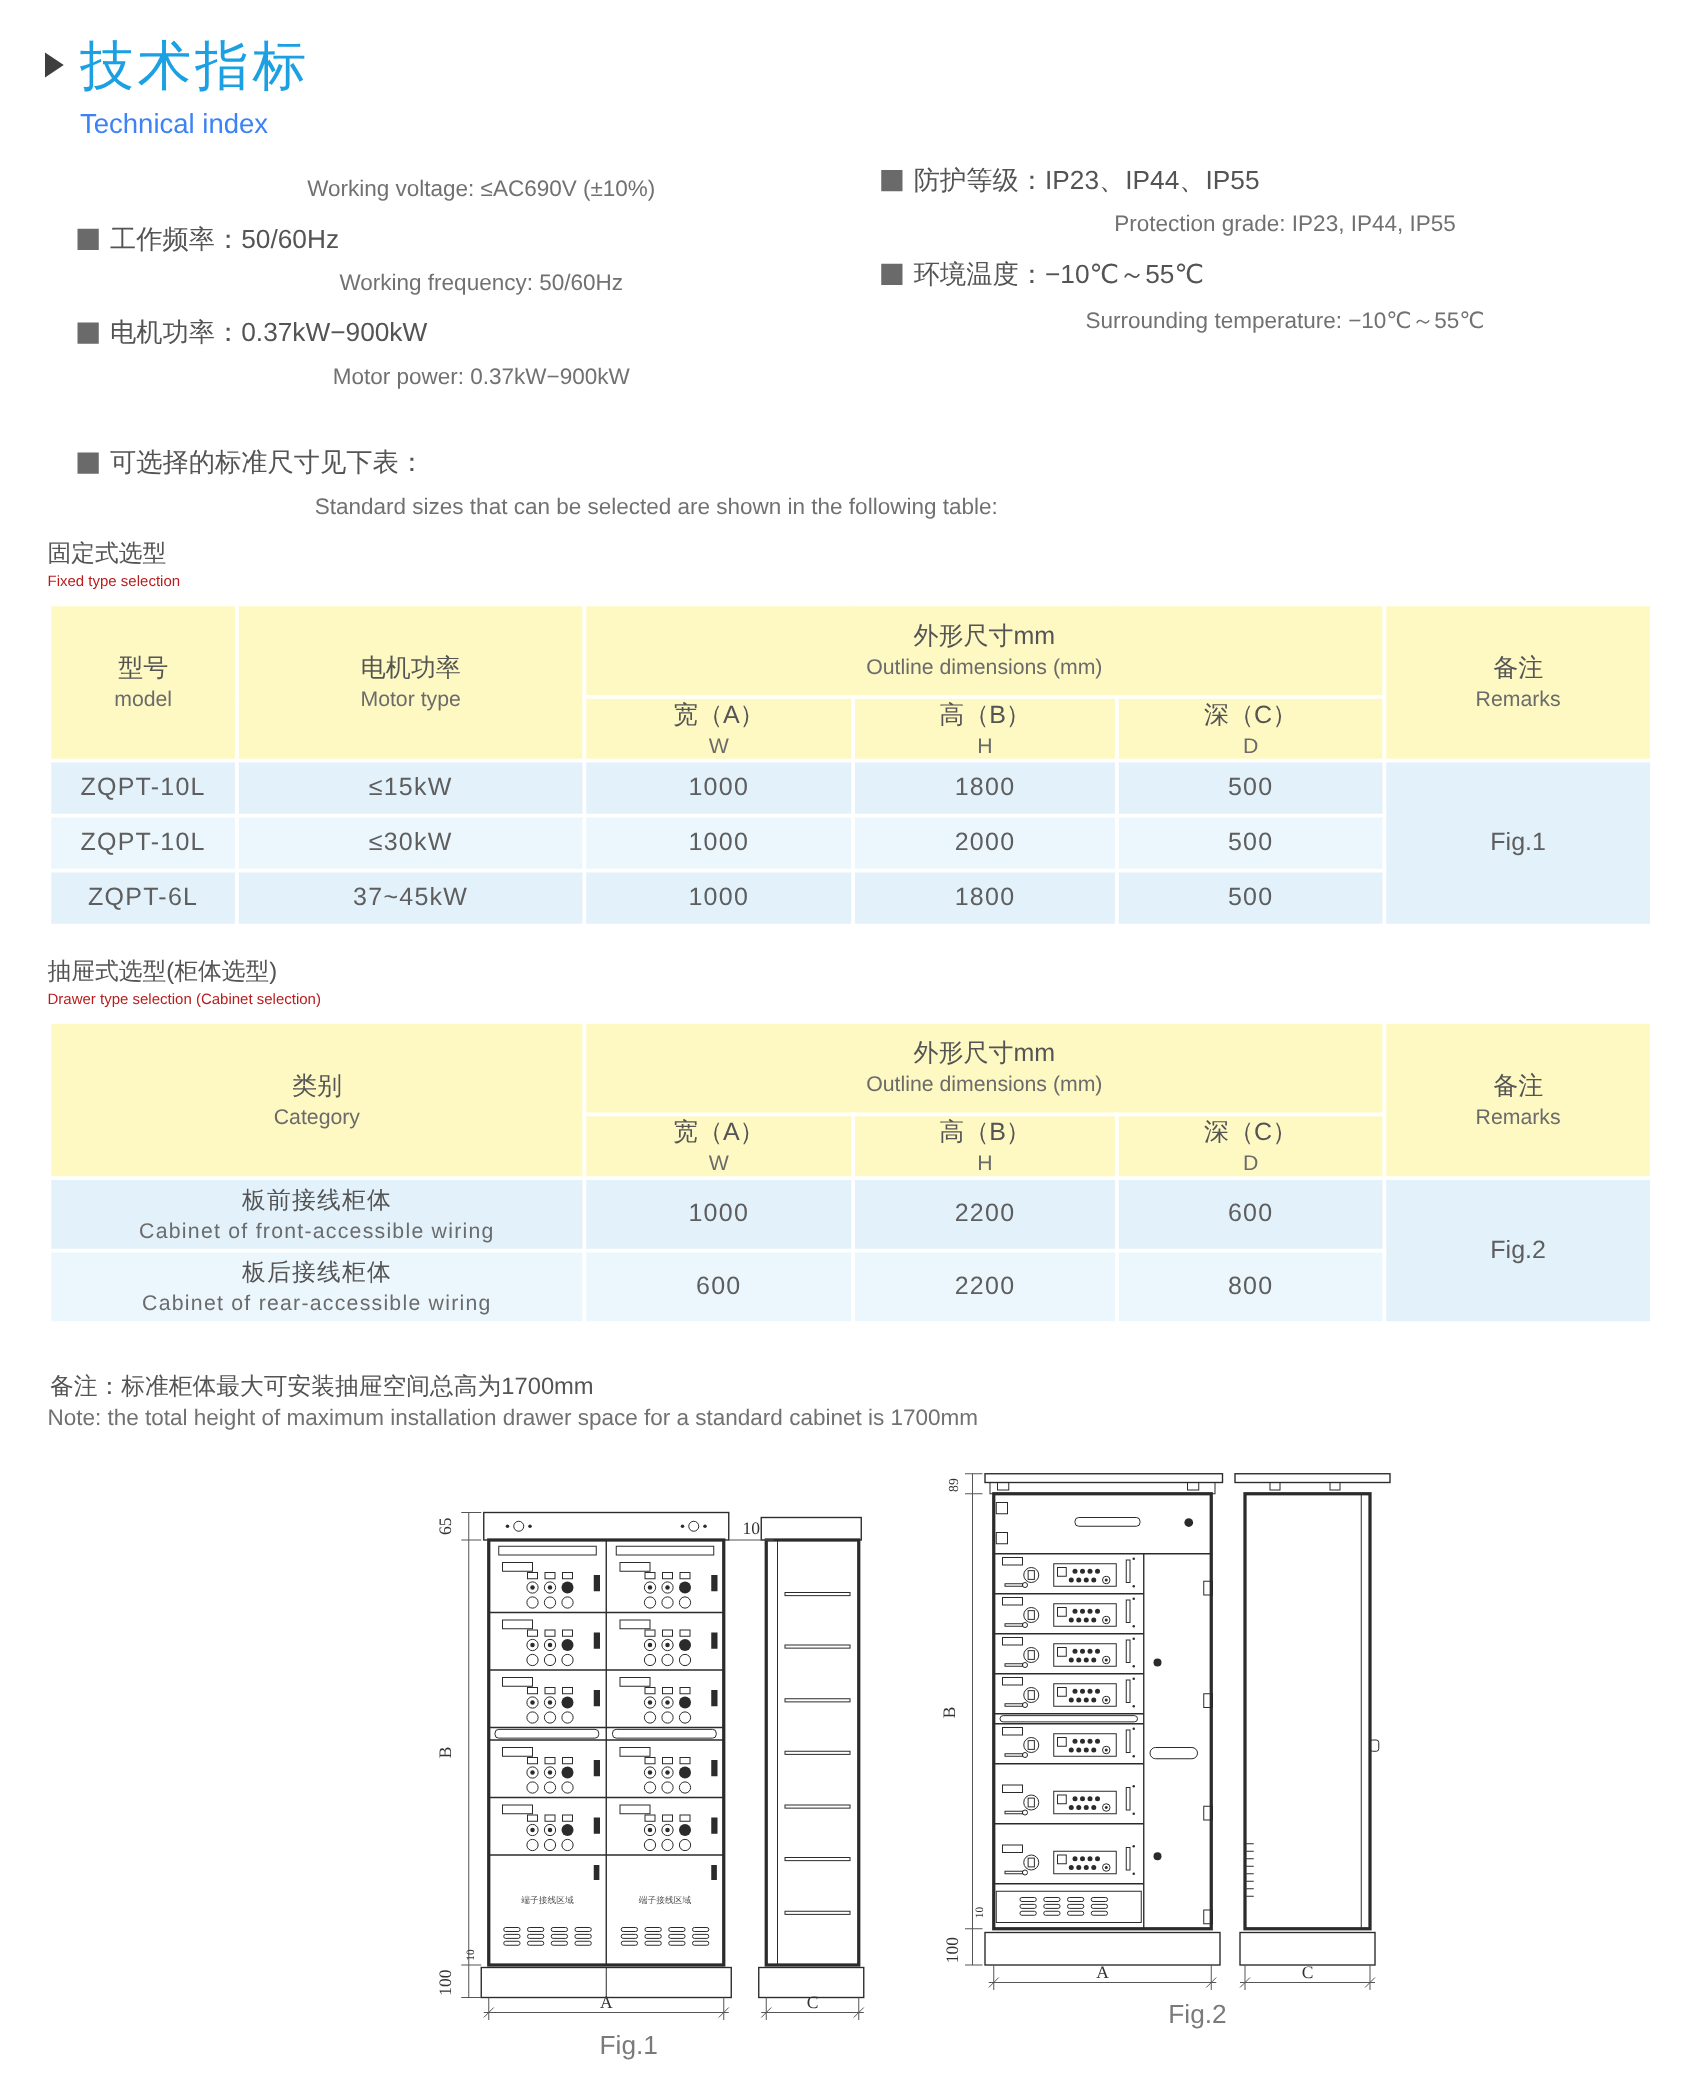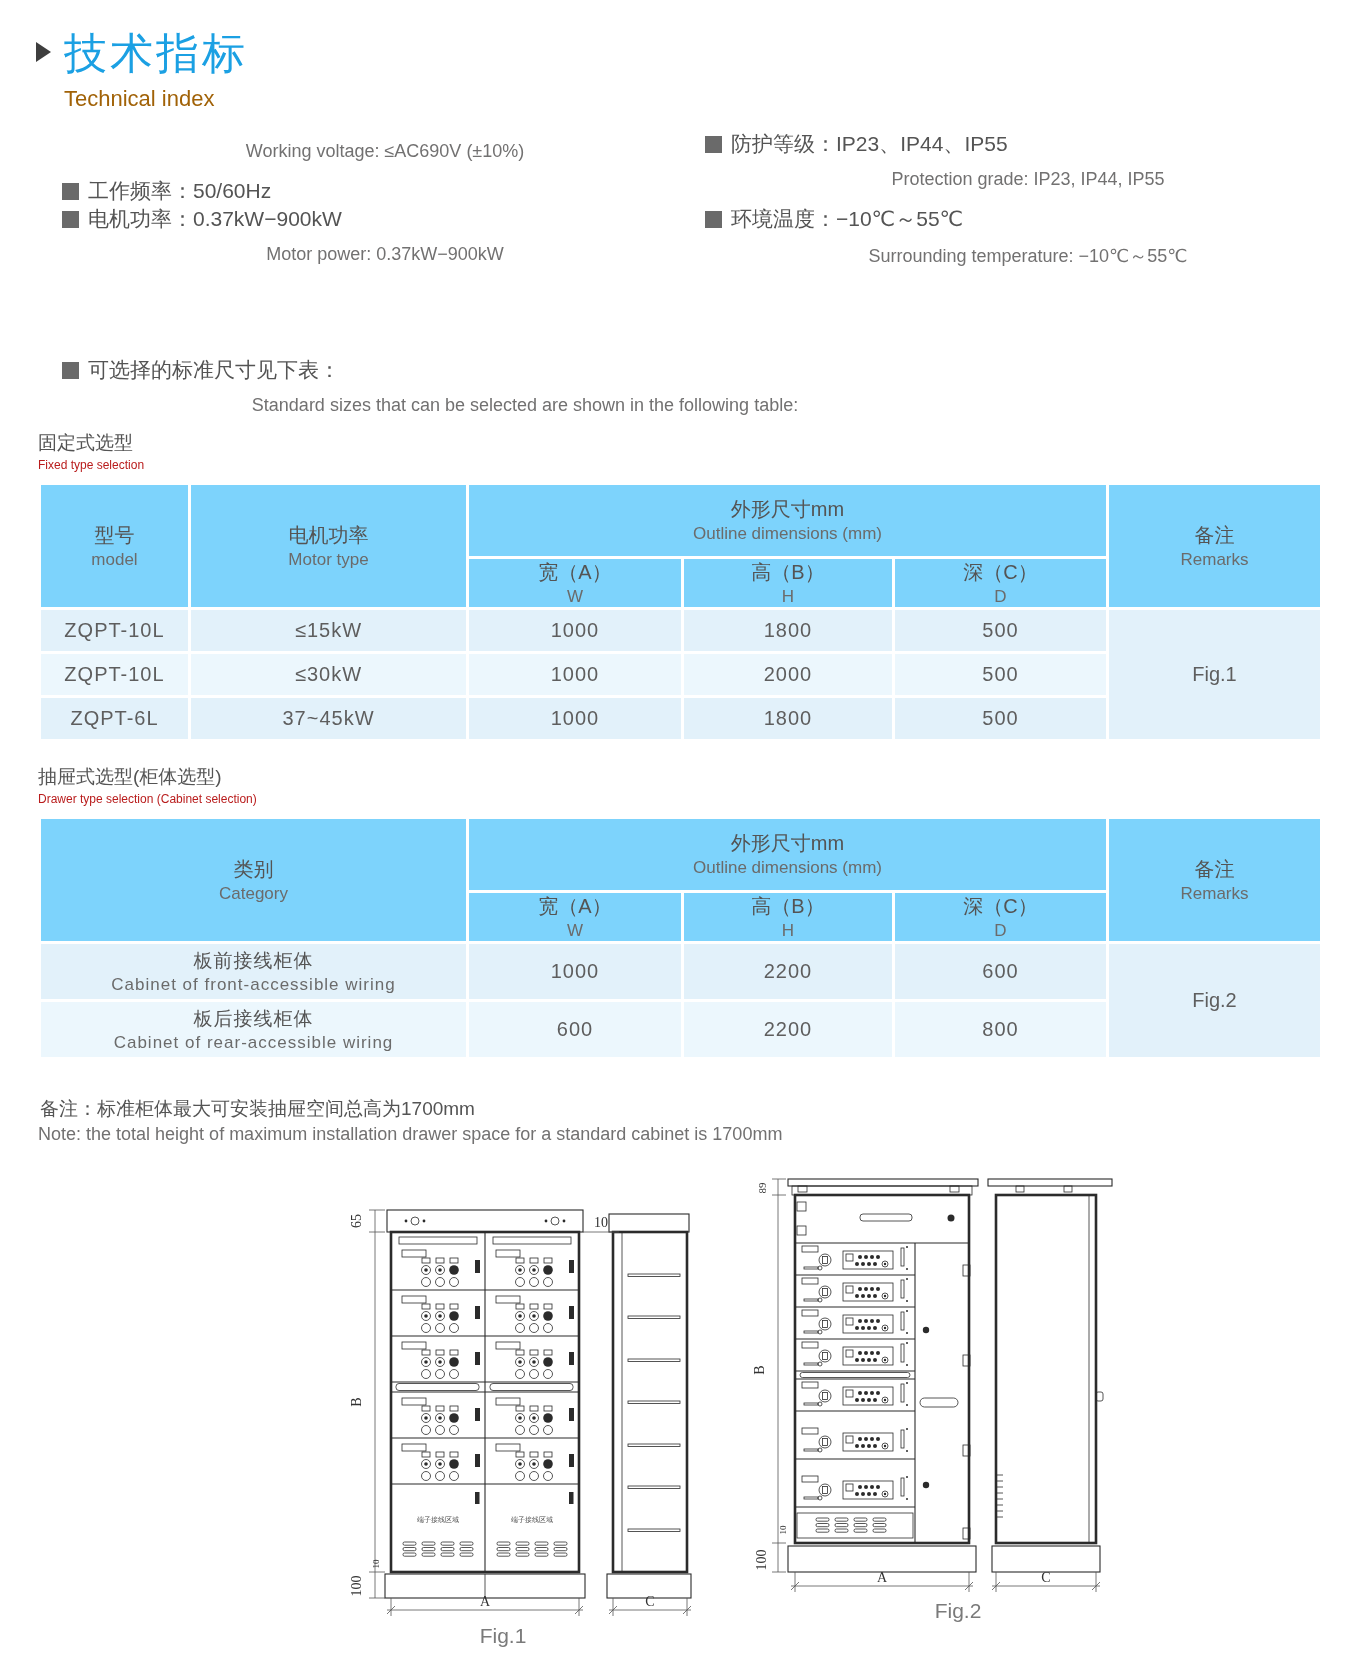--- a/index.html
+++ b/index.html
@@ -7,38 +7,38 @@
 body {
   width:1357px; height:1660px; background:#ffffff; position:relative;
   font-family:"Liberation Sans","DejaVu Sans",sans-serif; color:#595757;
   overflow:hidden;
 }
 .abs { position:absolute; }
 
 
 .arrow-icon { width:0;height:0;border-left:15px solid #3e3e3e;border-top:10px solid transparent;border-bottom:10px solid transparent; }
 .title-cn { font-size:43px; color:#1BA0E3; letter-spacing:3px; line-height:1; }
-.title-en { font-size:22px; color:#a16207; line-height:1; }
+.title-en { font-size:22px; color:#3b82f6; line-height:1; }
 
 
 .spec-cn { font-size:21px; color:#545454; display:flex; align-items:center; }
 .bullet { width:17px; height:17px; background:#6a6a6a; flex:0 0 17px; margin-right:9px; }
 .spec-en { font-size:18px; color:#727171; margin:11px 0 15px 26px;text-align:center; }
 
 
 .section-cn { font-size:19px; color:#545454; }
 .section-en { font-size:12px; color:#b91c1c; }
 
 
 table.spec-table { border-collapse:collapse; position:absolute; table-layout:fixed; }
 .spec-table th, .spec-table td {
   border:3px solid #ffffff; text-align:center; vertical-align:middle;
   padding:0; font-weight:normal;
 }
-.spec-table th { background:#7dd3fc; }
+.spec-table th { background:#fef9c3; }
 .spec-table .cn { font-size:20px; color:#545454; line-height:1.35; }
 .spec-table .en { font-size:17px; color:#6B6B6B; line-height:1.25; }
 .spec-table td { font-size:20px; color:#5E5E5E; letter-spacing:1px; }
 tr.row-a td { background:#E2F1FA; }
 tr.row-b td { background:#ECF7FD; }
 td.remark-cell { background:#E8F5FC; letter-spacing:0; }
 td.cat-cell .cn { font-size:19px; }
 td.cat-cell .en { font-size:17px; }
 
 
@@ -64,20 +64,21 @@
   </div>
 <div class="abs title-cn" style="left:64px;top:32px;">技术指标</div>
 <div class="abs title-en" style="left:64px;top:88px;">Technical index</div>
 
 <div class="abs" style="left:62px;top:130px;width:620px;">
   <div class="spec-en">Working voltage: ≤AC690V (±10%)</div>
   <div class="spec-cn">
       <span class="bullet"></span>
       <span>工作频率：50/60Hz</span>
     </div>
+  <div class="spec-en">Working frequency: 50/60Hz</div>
   <div class="spec-cn">
       <span class="bullet"></span>
       <span>电机功率：0.37kW−900kW</span>
     </div>
   <div class="spec-en">Motor power: 0.37kW−900kW</div>
 </div>
 
 <div class="abs" style="left:705px;top:130px;width:620px;">
   <div class="spec-cn">
       <span class="bullet"></span>

